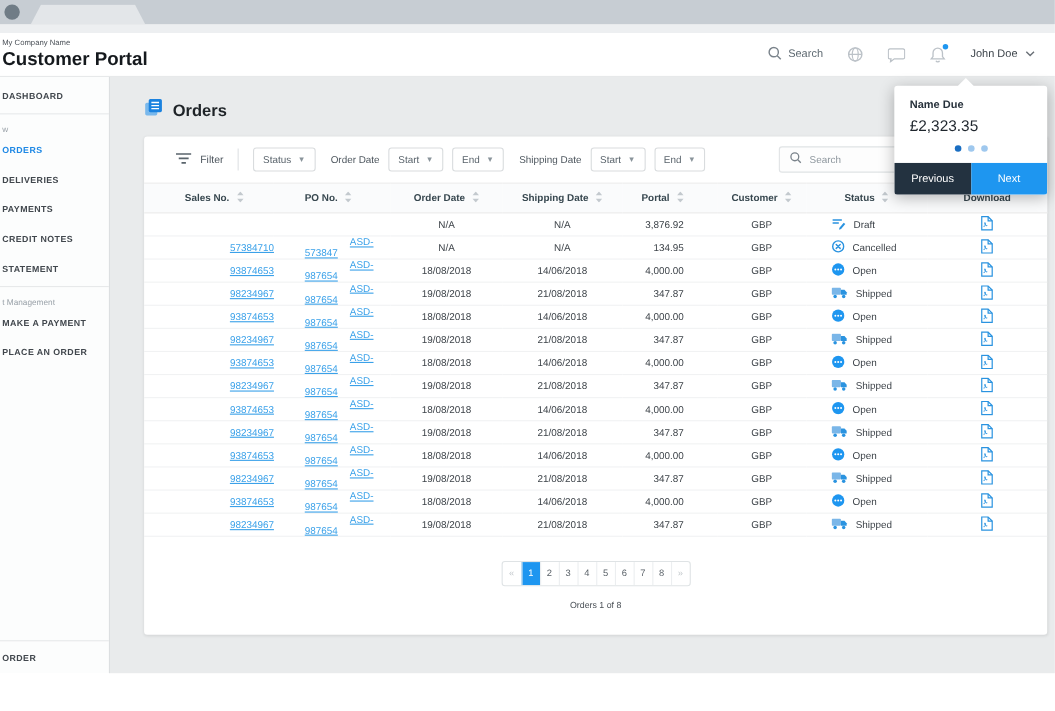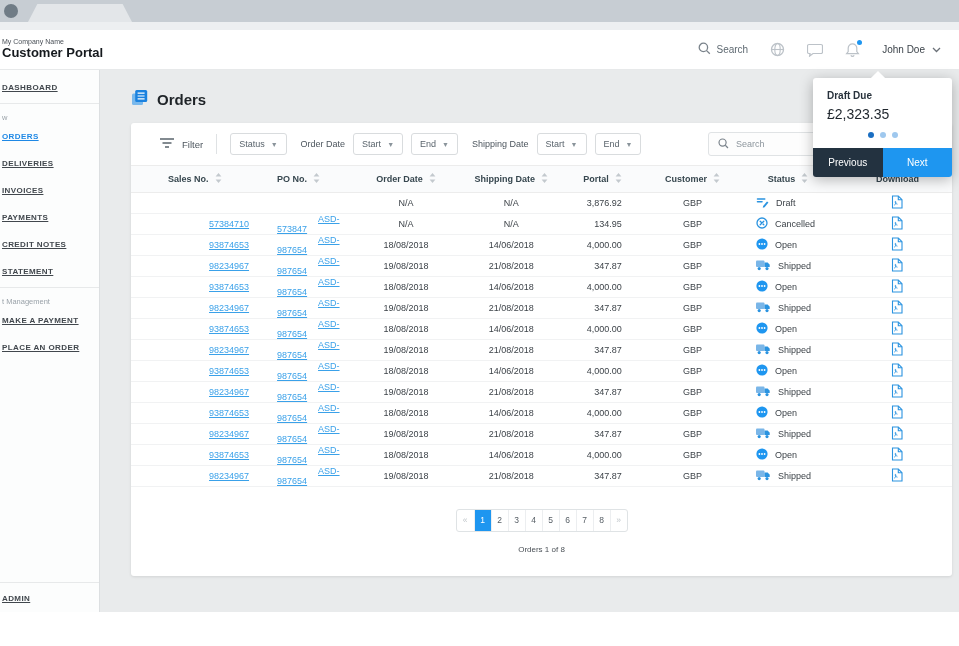--- a/index.html
+++ b/index.html
@@ -12,34 +12,34 @@
     border-radius:50%; background:#707c86; }
   .browser-tab { position:absolute; left:28px; top:4px; width:104px; height:18px;
     background:#e3e6e9; clip-path:polygon(9% 0,91% 0,100% 100%,0 100%); }
   .browser-strip { height:8px; background:#edeff1; }
 
   
   .app-header { height:40px; background:#fff; display:flex; align-items:center;
     justify-content:space-between; border-bottom:1px solid #e7e9ea; }
   .brand { padding-left:2px; line-height:1.15; }
   .brand-company { font-size:7px; color:#4a5057; }
-  .brand-portal { font-size:13px; font-weight:bold; color:#15191d; }
+  .brand-portal { font-size:17px; font-weight:bold; color:#15191d; }
   .header-right { display:flex; align-items:center; gap:22px; padding-right:18px; }
   .hdr-search { display:flex; align-items:center; gap:6px; font-size:10px; color:#5f6a72; cursor:pointer; }
   .hdr-icon { position:relative; display:inline-flex; cursor:pointer; }
   .bell-dot { position:absolute; right:-2px; top:-2px; width:5px; height:5px;
     border-radius:50%; background:#1e96f0; }
   .user-menu { display:flex; align-items:center; gap:7px; font-size:10px; color:#3c434a; cursor:pointer; }
 
   
   .app-body { display:flex; height:542px; }
   .sidebar { width:100px; background:#fcfdfd; border-right:1px solid #dcdfe1;
     display:flex; flex-direction:column; padding-top:4px; }
   .side-item { padding:9px 2px; font-size:8px; font-weight:bold; color:#41474d;
-    letter-spacing:.4px; cursor:pointer; white-space:nowrap; overflow:hidden;text-decoration:underline; }
+    letter-spacing:.4px; cursor:pointer; white-space:nowrap; overflow:hidden; }
   .side-item.active { color:#1e88e5; }
   .side-section { padding:7px 2px 1px; font-size:7.5px; color:#9aa2a9; white-space:nowrap; }
   .side-divider { border-top:1px solid #e7e9ea; margin:2px 0; }
   .side-spacer { flex:1; }
 
   .main { flex:1; background:#e9ebec; position:relative; overflow:hidden; }
   .page-title-row { display:flex; align-items:center; gap:9px; padding:19px 0 0 31px; }
   .page-title { font-size:15px; font-weight:bold; color:#1e2327; }
 
   
@@ -163,31 +163,30 @@
 </div>
 
 <div class="app-body">
 
   <nav class="sidebar">
       <div class="side-item">DASHBOARD</div>
       <div class="side-divider"></div>
       <div class="side-section">w</div>
       <div class="side-item active">ORDERS</div>
       <div class="side-item">DELIVERIES</div>
-      <div class="side-item">INVOICES</div>
       <div class="side-item">PAYMENTS</div>
       <div class="side-item">CREDIT NOTES</div>
       <div class="side-item">STATEMENT</div>
       <div class="side-divider"></div>
       <div class="side-section">t Management</div>
       <div class="side-item">MAKE A PAYMENT</div>
       <div class="side-item">PLACE AN ORDER</div>
       <div class="side-spacer"></div>
       <div class="side-divider"></div>
-      <div class="side-item">ADMIN</div>
+      <div class="side-item">ORDER</div>
     </nav>
 
   <div class="main">
     <div class="page-title-row">
       <span>
         <svg width="17" height="17" viewBox="0 0 17 17">
             <rect x="1" y="4.5" width="11" height="11.5" rx="1.5" fill="#79b8ec"></rect>
             <rect x="4.2" y="1" width="12" height="12" rx="1.5" fill="#1b82df"></rect>
             <path d="M6.6 4.2h7M6.6 7h7M6.6 9.8h7" stroke="#fff" stroke-width="1.2"></path>
           </svg>
@@ -621,21 +620,21 @@
         <div class="page-summary">Orders 1 of 8</div>
       </div>
     </div>
   </div>
 </div>
 
 <div class="footer-white"></div>
 
 <div class="popup">
   <div class="popup-body">
-    <div class="popup-title">Draft Due</div>
+    <div class="popup-title">Name Due</div>
     <div class="popup-amount">£2,323.35</div>
   </div>
   <div class="dots">
       <span class="dot active"></span>
       <span class="dot"></span>
       <span class="dot"></span>
     </div>
   <div class="popup-btns">
     <button class="btn-prev">Previous</button>
     <button class="btn-next">Next</button>

